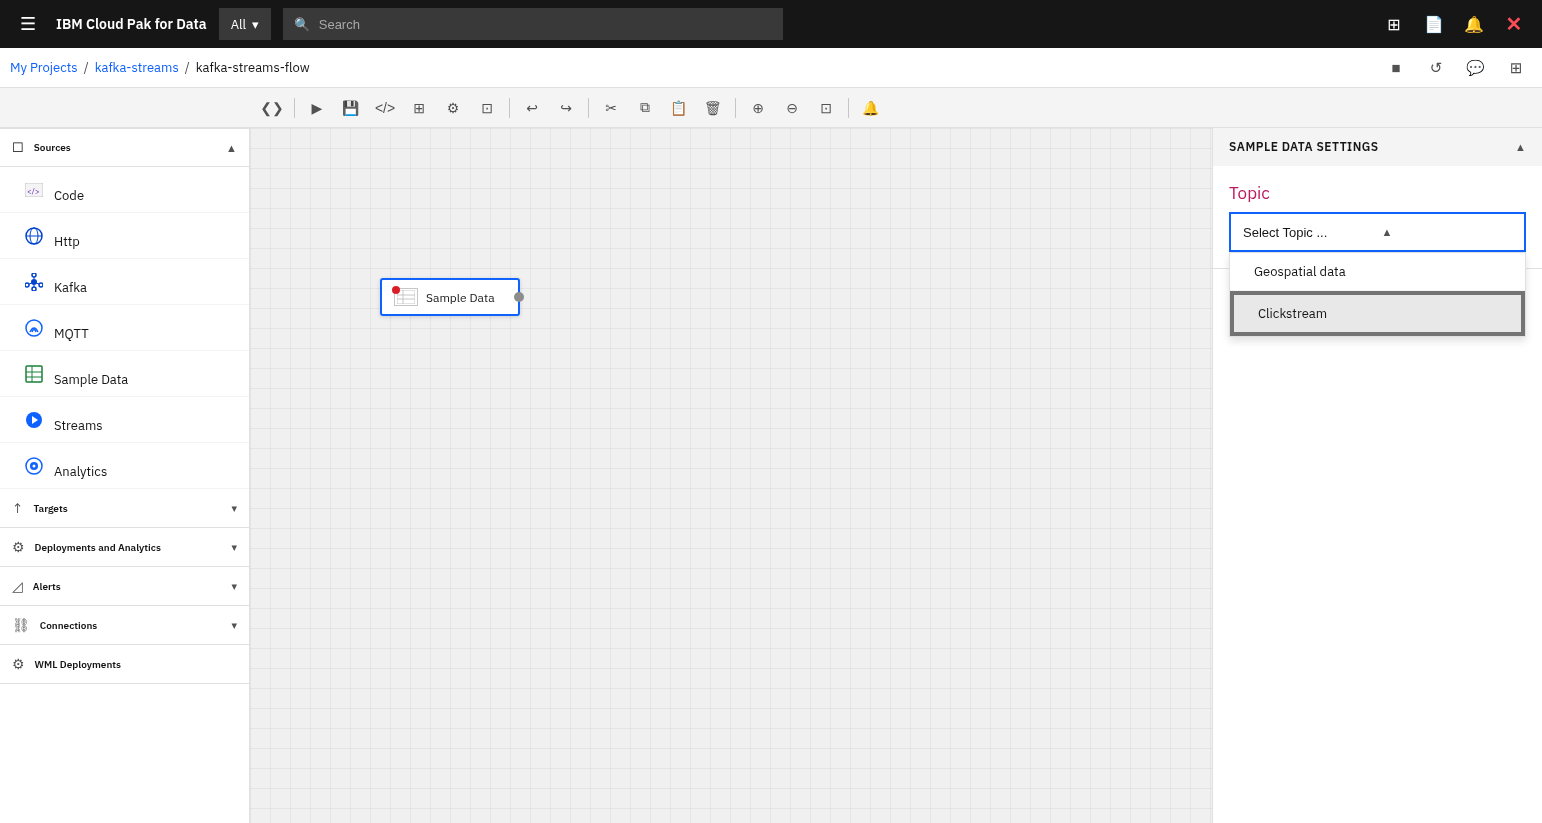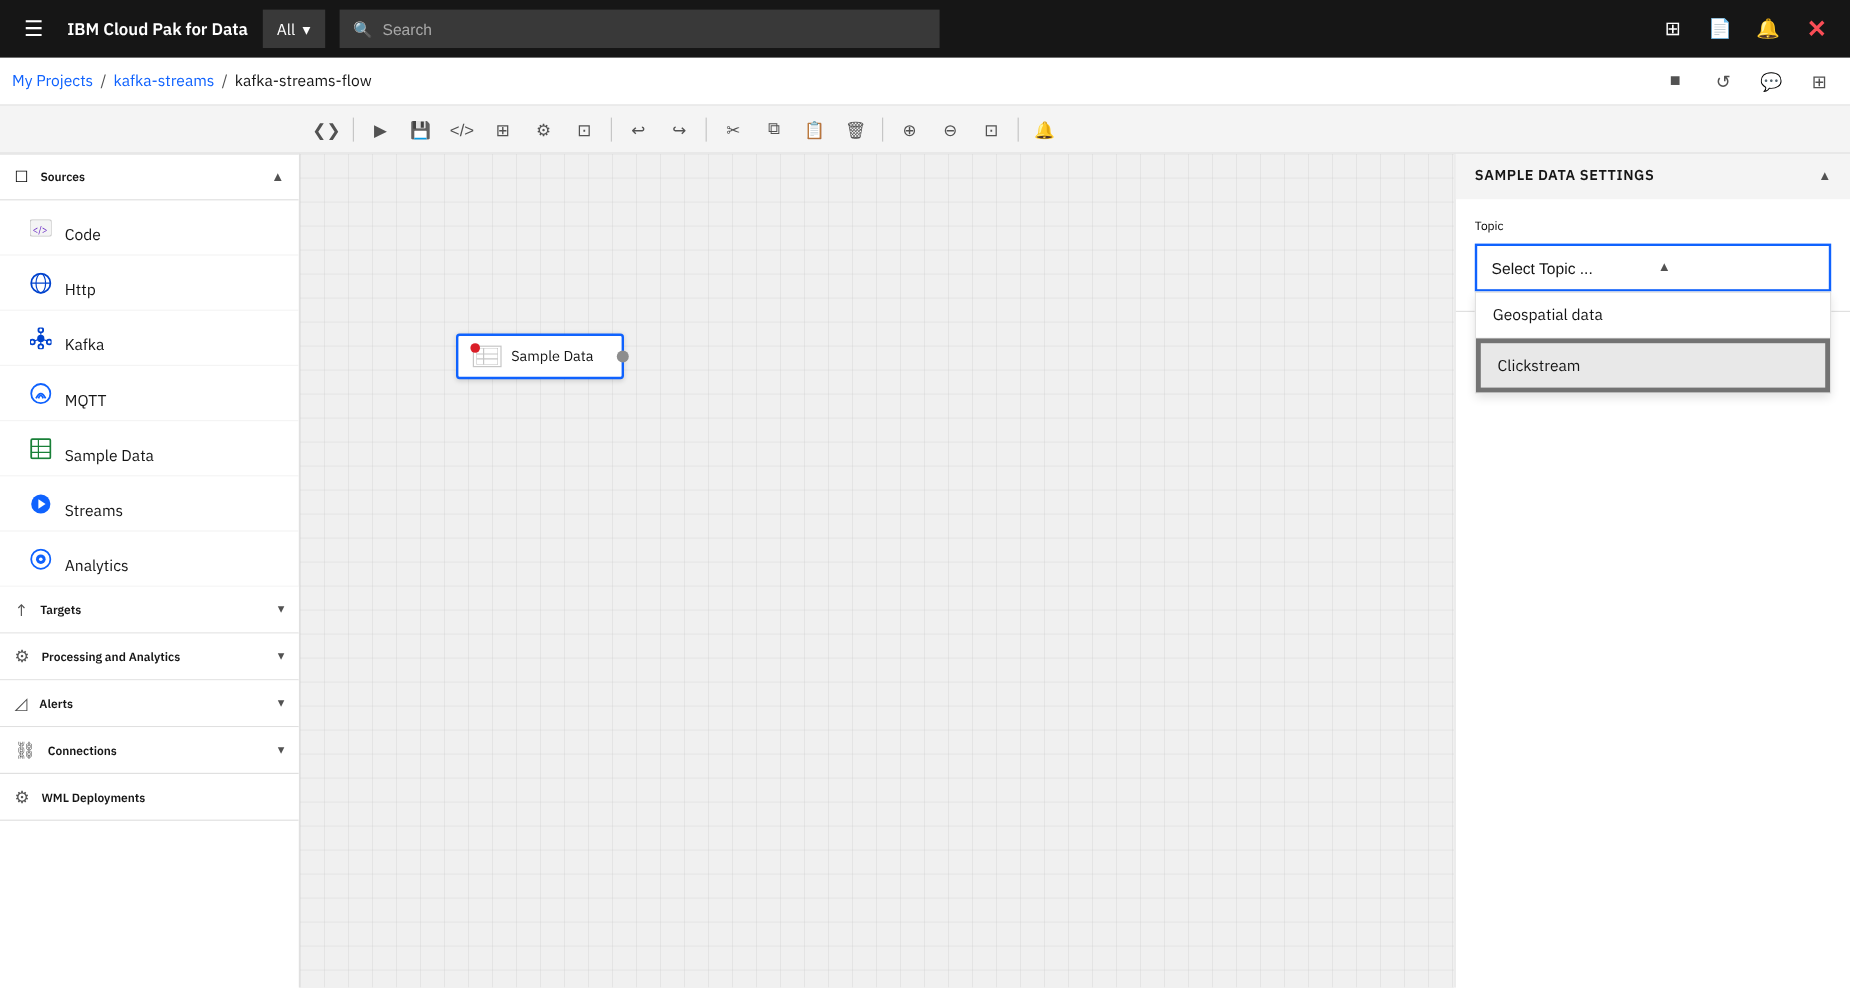--- a/index.html
+++ b/index.html
@@ -291,21 +291,21 @@
       display: flex;
       align-items: center;
       padding: 12px 16px;
       background: #f4f4f4;
       cursor: pointer;
       gap: 8px;
     }
     .settings-section-title { font-size: 12px; font-weight: 600; color: #161616; flex: 1; letter-spacing: 0.5px; text-transform: uppercase; }
     .settings-section-chevron { color: #525252; font-size: 11px; }
     .settings-field { padding: 16px; }
-    .field-label { font-size: 10px; color: #000000; margin-bottom: 8px; }
+    .field-label { font-size: 17px; color: #be185d; margin-bottom: 8px; }
 
     
     .topic-dropdown-container { position: relative; }
     .topic-dropdown-btn {
       width: 100%;
       height: 40px;
       background: #fff;
       border: 2px solid #0f62fe;
       display: flex;
       align-items: center;
@@ -321,21 +321,21 @@
       position: absolute;
       top: 40px;
       left: 0;
       right: 0;
       background: #fff;
       border: 1px solid #e0e0e0;
       box-shadow: 0 4px 8px rgba(0,0,0,0.12);
       z-index: 200;
     }
     .topic-option {
-      padding: 10px 14px;
+      padding: 10px 24px;
       font-size: 13px;
       color: #161616;
       cursor: pointer;
       border-bottom: 1px solid #f4f4f4;
     }
     .topic-option.selected {
       background: #e8e8e8;
       border: 4px solid #737373;
     }
 
@@ -508,21 +508,21 @@
   </div>
 
   <div class="sidebar-section-header">
     <span style="font-size:14px;color:#525252;">↑</span>
     <span class="sidebar-section-title">Targets</span>
     <span class="sidebar-chevron">▾</span>
   </div>
 
   <div class="sidebar-section-header">
     <span style="font-size:14px;color:#525252;">⚙</span>
-    <span class="sidebar-section-title">Processing and Analytics</span>
+    <span class="sidebar-section-title">Deployments and Analytics</span>
     <span class="sidebar-chevron">▾</span>
   </div>
 
   <div class="sidebar-section-header">
     <span style="font-size:14px;color:#525252;">◿</span>
     <span class="sidebar-section-title">Alerts</span>
     <span class="sidebar-chevron">▾</span>
   </div>
 
   <div class="sidebar-section-header">

